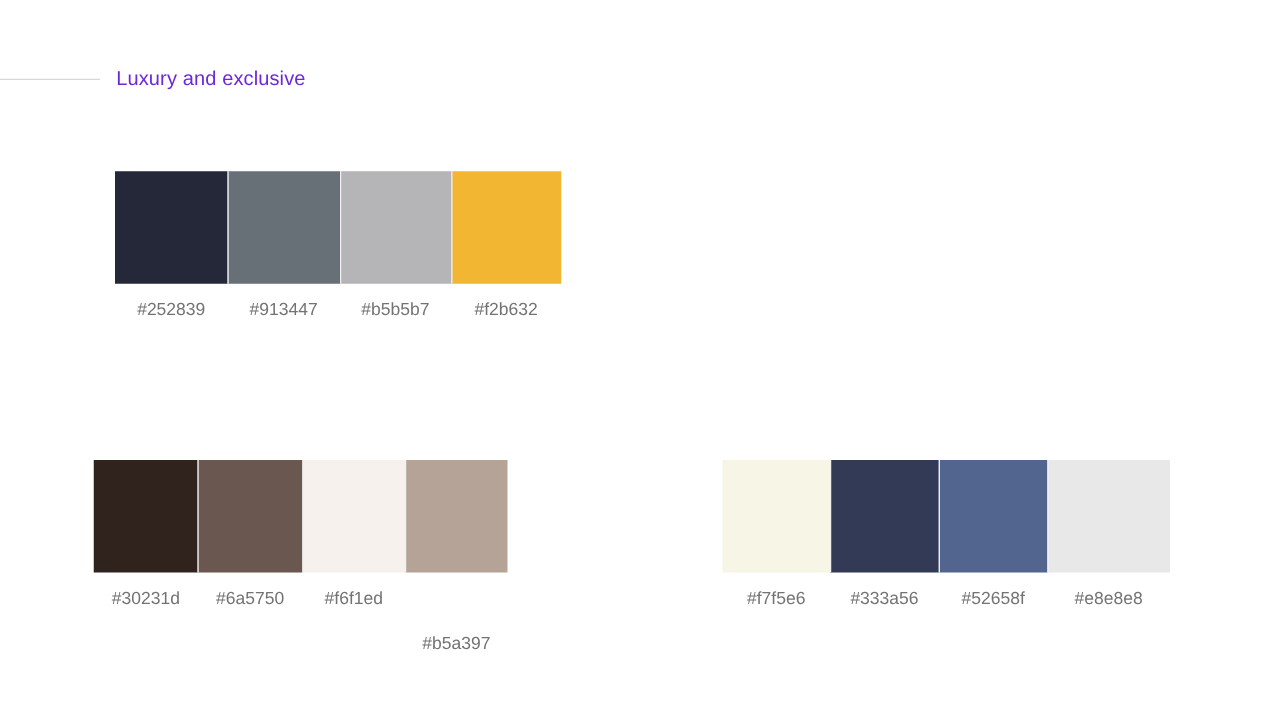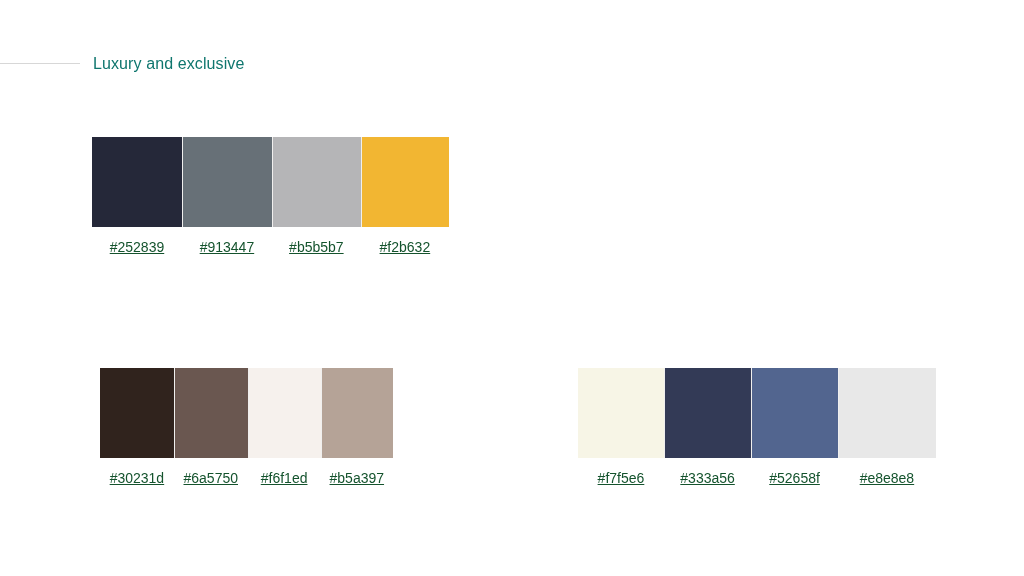--- a/index.html
+++ b/index.html
@@ -28,54 +28,53 @@
     width: 80px;
     height: 1px;
     background: #d7d7d7;
   }
   .page-title {
     position: absolute;
     left: 93px;
     top: 54px;
     font-size: 16px;
     line-height: 20px;
-    color: #0f766e;
+    color: #6d28d9;
     letter-spacing: 0.1px;
     white-space: nowrap;
   }
   
   .palette {
     position: absolute;
   }
   .palette.p0 { left: 92px;  top: 137px; width: 357px; }
   .palette.p1 { left: 578px; top: 137px; width: 358px; }
-  .palette.p2 { left: 100px;  top: 368px; width: 293px; }
+  .palette.p2 { left: 75px;  top: 368px; width: 331px; }
   .palette.p3 { left: 578px; top: 368px; width: 358px; }
 
   .swatch-row {
     display: flex;
     width: 100%;
     height: 90px;
   }
   .swatch {
     height: 90px;
     box-sizing: border-box;
   }
   .label-row {
     display: flex;
     width: 100%;
     margin-top: 11px;
   }
   .swatch-label {
     font-size: 14px;
     line-height: 18px;
-    color: #14532d;
+    color: #737373;
     text-align: center;
     white-space: nowrap;
-    text-decoration: underline;
   }
 </style>
 </head>
 <body>
 
 <div class="page">
 
   <div class="left-rule"></div>
 
   <div class="page-title">Luxury and exclusive</div>
@@ -100,21 +99,21 @@
     <div class="swatch-row">
         <div class="swatch" title="#30231d" style="width: 25.2%; background: rgb(48, 35, 29);"></div>
         <div class="swatch" title="#6a5750" style="width: 25.2%; background: rgb(106, 87, 80); border-left: 1px solid rgb(240, 239, 238);"></div>
         <div class="swatch" title="#f6f1ed" style="width: 24.9%; background: rgb(246, 241, 237); border-left: 1px solid rgb(240, 239, 238);"></div>
         <div class="swatch" title="#b5a397" style="width: 24.7%; background: rgb(181, 163, 151); border-left: 1px solid rgb(240, 239, 238);"></div>
       </div>
     <div class="label-row">
         <div class="swatch-label" style="width: 25.2%;">#30231d</div>
         <div class="swatch-label" style="width: 25.2%;">#6a5750</div>
         <div class="swatch-label" style="width: 24.9%;">#f6f1ed</div>
-        <div class="swatch-label" style="width: 24.7%;">#b5a397</div>
+        <div class="swatch-label" style="width: 24.7%; margin-top: 36px;">#b5a397</div>
       </div>
   </div>
 
   <div class="palette p3">
     <div class="swatch-row">
         <div class="swatch" title="#f7f5e6" style="width: 24%; background: rgb(247, 245, 230);"></div>
         <div class="swatch" title="#333a56" style="width: 24.4%; background: rgb(51, 58, 86); border-left: 1px solid rgb(240, 239, 238);"></div>
         <div class="swatch" title="#52658f" style="width: 24.2%; background: rgb(82, 101, 143); border-left: 1px solid rgb(240, 239, 238);"></div>
         <div class="swatch" title="#e8e8e8" style="width: 27.4%; background: rgb(232, 232, 232); border-left: 1px solid rgb(240, 239, 238);"></div>
       </div>

